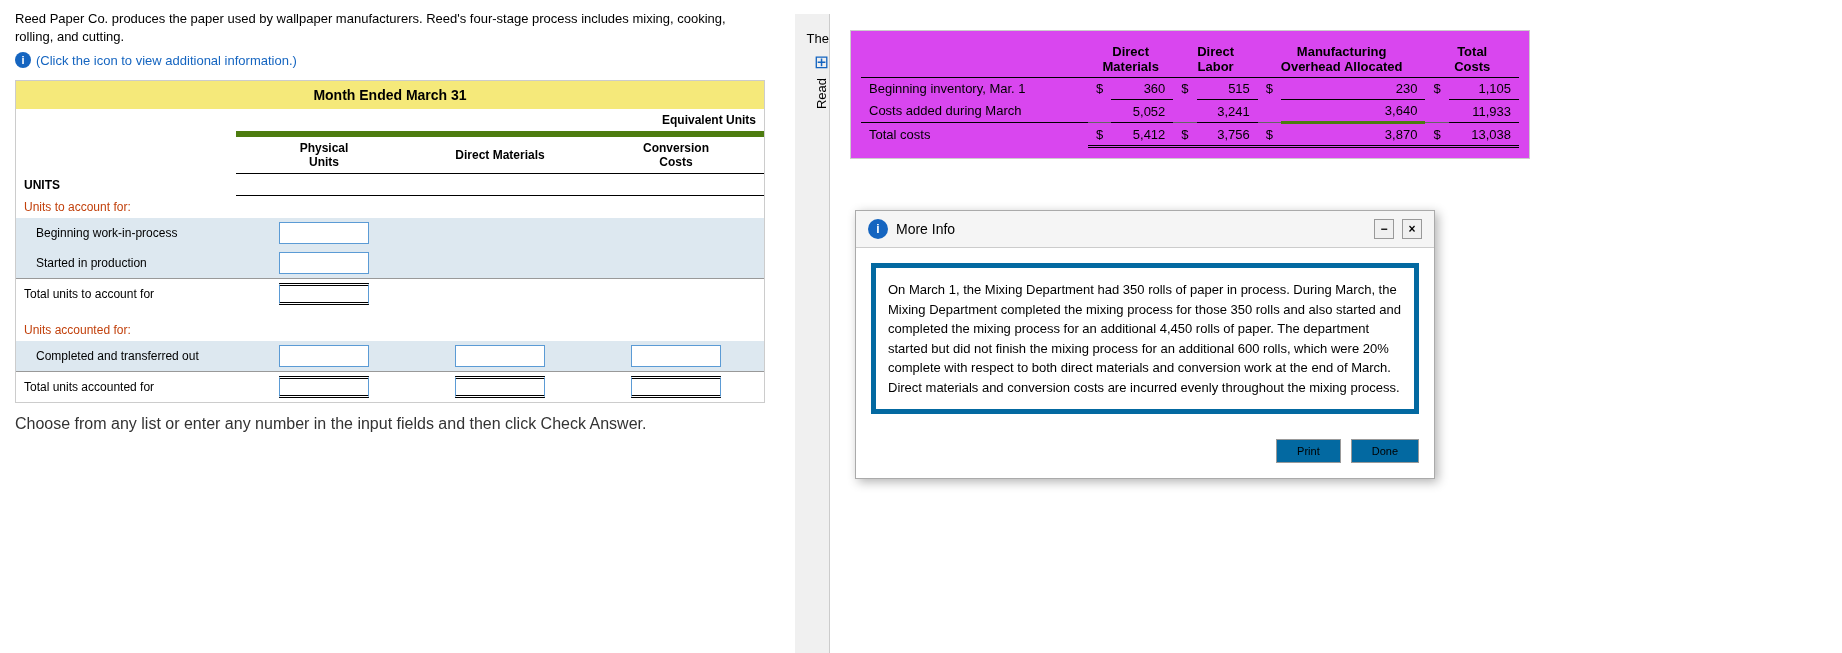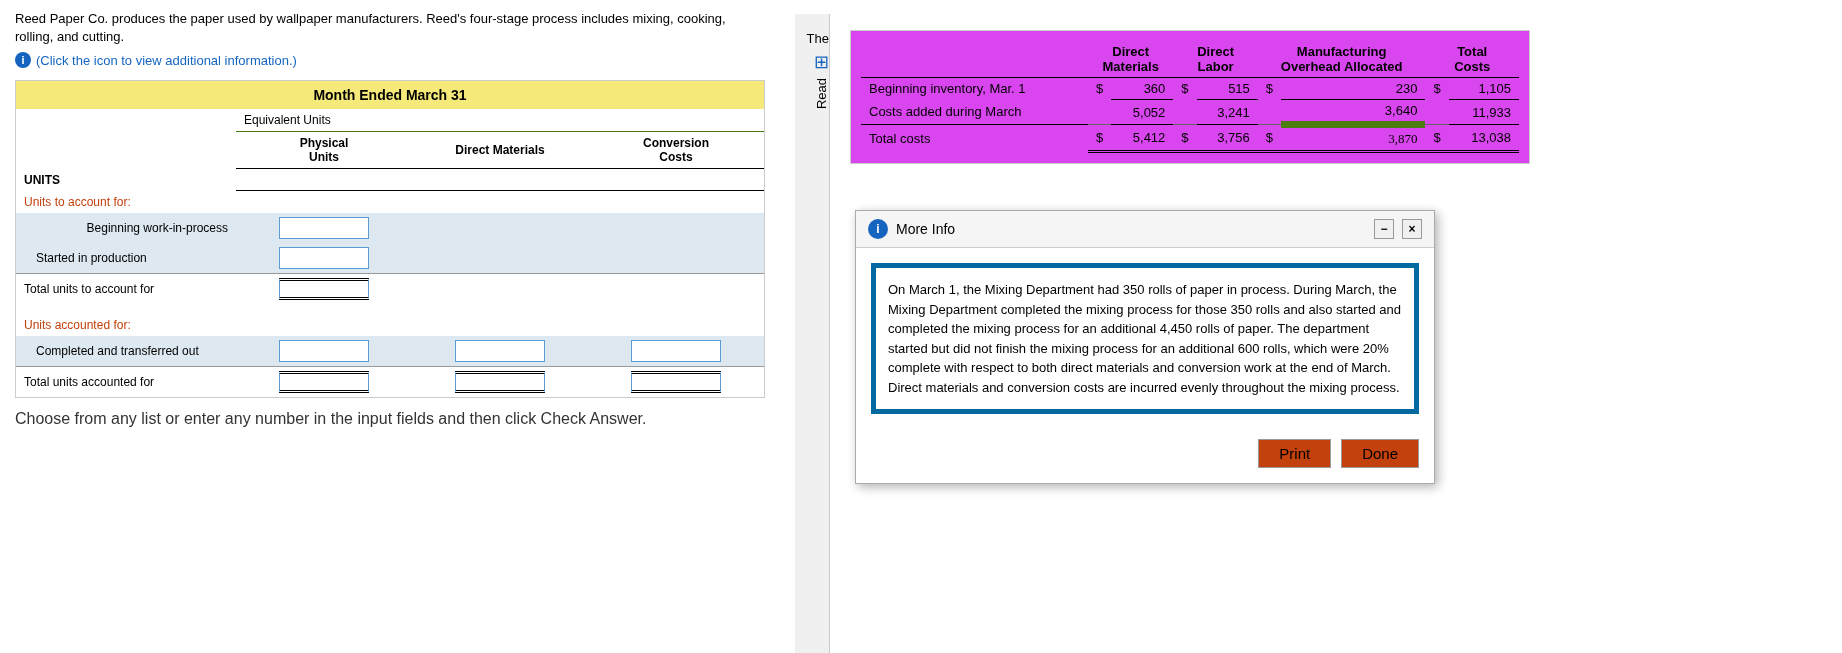--- a/index.html
+++ b/index.html
@@ -72,23 +72,23 @@
       width: 100%;
       border-collapse: collapse;
     }
 
     .process-table th, .process-table td {
       padding: 4px 8px;
       font-size: 12px;
     }
 
     .eq-units-header {
-      text-align: left;
-      border-bottom: 1px solid #4d7c0f;
-      font-weight: normal;
+      text-align: right;
+      border-bottom: 6px solid #4d7c0f;
+      font-weight: bold;
       padding-bottom: 2px;
     }
 
     .col-group-header {
       text-align: center;
       font-weight: bold;
     }
 
     .units-label {
       font-weight: bold;
@@ -291,23 +291,23 @@
     .modal-footer {
       display: flex;
       justify-content: flex-end;
       gap: 10px;
       padding: 10px 15px 15px;
     }
 
     .modal-footer-btn {
       padding: 5px 20px;
       border: 1px solid #999;
-      background: #c2410c;
+      background: #0369a1;
       cursor: pointer;
-      font-size: 15px;
+      font-size: 11px;
     }
 
     .underline-cell {
       border-bottom: 1px solid #000;
     }
   </style>
 </head>
 <body>
 
 <div class="left-panel">
@@ -343,21 +343,21 @@
         </tr>
       </thead>
       <tbody>
         <tr>
           <td class="section-label">Units to account for:</td>
           <td></td>
             <td></td>
             <td></td>
         </tr>
         <tr class="row-shaded">
-          <td style="padding-left:20px;text-align:right;">Beginning work-in-process</td>
+          <td style="padding-left:20px;">Beginning work-in-process</td>
           <td class="input-cell">
             <input class="input-box" type="text" style="">
           </td>
           <td></td>
             <td></td>
         </tr>
         <tr class="row-shaded">
           <td style="padding-left:20px;">Started in production</td>
           <td class="input-cell">
             <input class="input-box" type="text" style="">
@@ -456,21 +456,21 @@
         <td class="dollar-sign"></td>
         <td class="num-cell underline-cell">11,933</td>
       </tr>
       <tr style="border-top:1px solid #000;">
         <td class="row-label">Total costs</td>
         <td class="dollar-sign" style="border-top:1px solid #666; border-bottom:3px double #000;">$</td>
         <td class="num-cell" style="border-top:1px solid #666; border-bottom:3px double #000;">5,412</td>
         <td class="dollar-sign" style="border-top:1px solid #666; border-bottom:3px double #000;">$</td>
         <td class="num-cell" style="border-top:1px solid #666; border-bottom:3px double #000;">3,756</td>
         <td class="dollar-sign" style="border-top:1px solid #666; border-bottom:3px double #000;">$</td>
-        <td class="num-cell" style="border-top:7px solid #4d7c0f; border-bottom:3px double #000;font-family:Liberation Serif, serif;">3,870</td>
+        <td class="num-cell" style="border-top:3px solid #4d7c0f; border-bottom:3px double #000;">3,870</td>
         <td class="dollar-sign" style="border-top:1px solid #666; border-bottom:3px double #000;">$</td>
         <td class="num-cell" style="border-top:1px solid #666; border-bottom:3px double #000;">13,038</td>
       </tr>
     </tbody>
   </table>
 </div>
 
 <div class="modal-overlay">
   <div class="modal-titlebar">
     <div class="modal-title-left">

